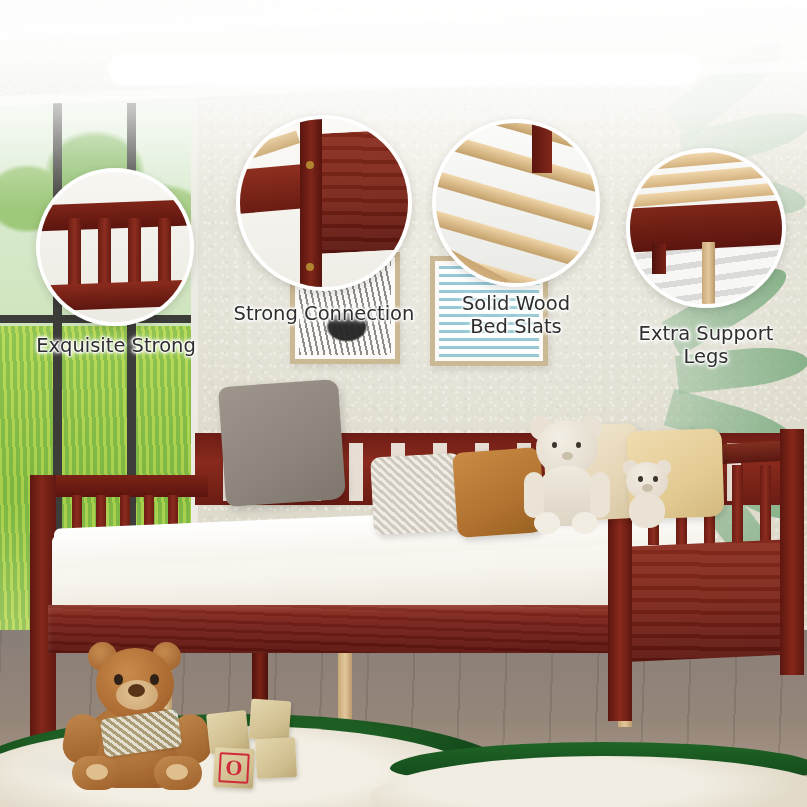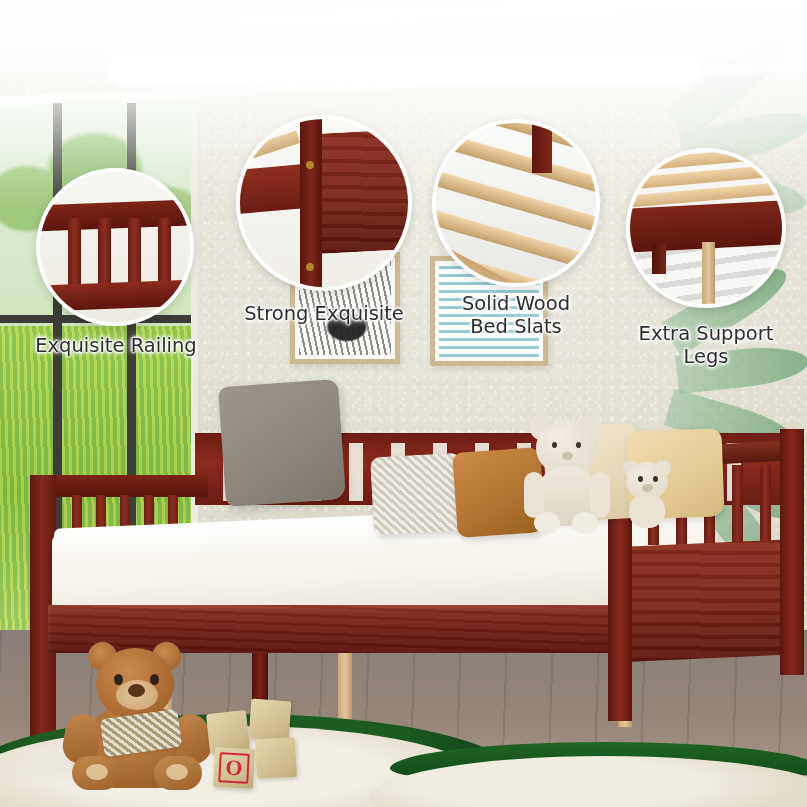--- a/index.html
+++ b/index.html
@@ -702,37 +702,37 @@
       <div class="bubble-inner">
         <div class="bg"></div>
         <div class="rail-top"></div>
         <div class="bar" style="left:28px"></div>
         <div class="bar" style="left:58px"></div>
         <div class="bar" style="left:88px"></div>
         <div class="bar" style="left:118px"></div>
         <div class="rail-bot"></div>
       </div>
     </div>
-    <div class="callout-label" style="left:6px; top:334px; width:220px;">Exquisite Railing</div>
+    <div class="callout-label" style="left:6px; top:334px; width:220px;">Exquisite Strong</div>
   </div>
 
   <div class="callout">
     <div class="bubble b2">
       <div class="bubble-inner">
         <div class="bg"></div>
         <div class="slat-l" style="left:-14px; top:14px; transform:rotate(-18deg)"></div>
         <div class="slat-l" style="left:-18px; top:36px; transform:rotate(-18deg)"></div>
         <div class="panel"></div>
         <div class="rail-h"></div>
         <div class="post"></div>
         <div class="dowel" style="top:42px"></div>
         <div class="dowel" style="top:144px"></div>
       </div>
     </div>
-    <div class="callout-label" style="left:196px; top:302px; width:256px;">Strong Exquisite</div>
+    <div class="callout-label" style="left:196px; top:302px; width:256px;">Strong Connection</div>
   </div>
 
   <div class="callout">
     <div class="bubble b3">
       <div class="bubble-inner">
         <div class="bg"></div>
         <div class="slat" style="top:-4px"></div>
         <div class="slat" style="top:34px"></div>
         <div class="slat" style="top:74px"></div>
         <div class="slat" style="top:114px"></div>

